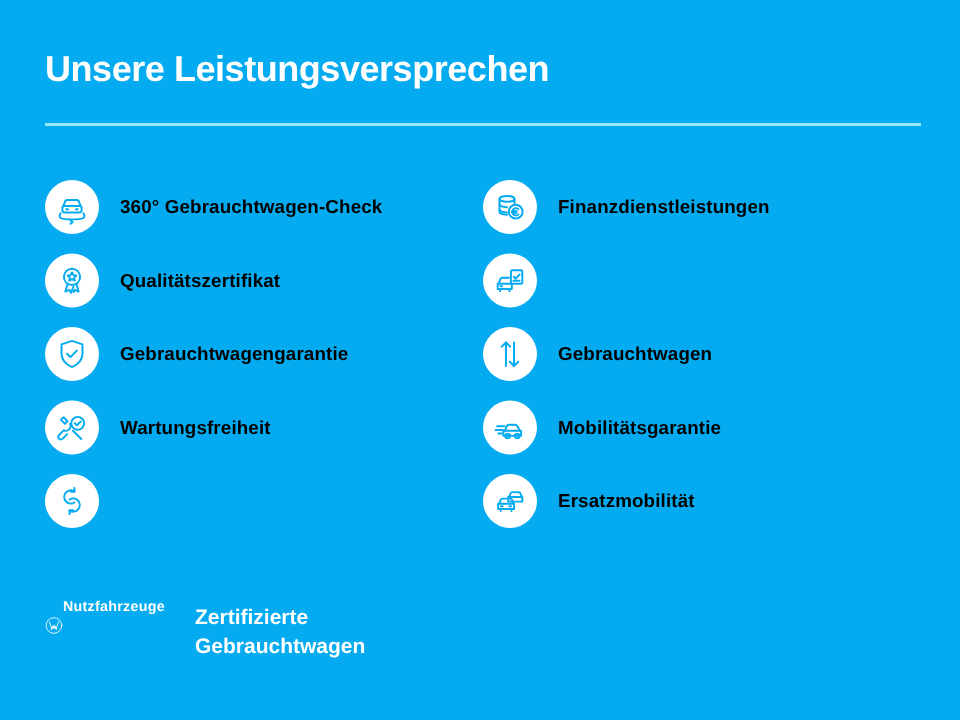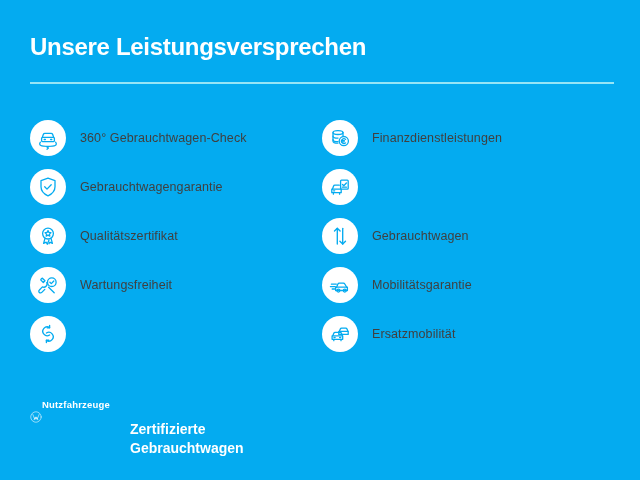--- a/index.html
+++ b/index.html
@@ -74,22 +74,22 @@
     display: flex;
     align-items: center;
     justify-content: center;
   }
   .feature-icon svg {
     display: block;
   }
   .feature-label {
     margin-left: 14px;
     font-size: 12.5px;
-    font-weight: normal;
-    color: #404040;
+    font-weight: bold;
+    color: #000000;
     letter-spacing: 0.1px;
     white-space: nowrap;
   }
 
   
   #brand {
     position: absolute;
     left: 30px;
     top: 395px;
     display: flex;
@@ -109,21 +109,21 @@
   #brand-sub {
     margin-top: 4px;
     font-size: 9.5px;
     font-weight: bold;
     color: #ffffff;
     letter-spacing: 0.2px;
     white-space: nowrap;
   }
   #brand-text {
     margin-left: 20px;
-    margin-top: 25px;
+    margin-top: 7px;
     font-size: 14px;
     font-weight: bold;
     color: #ffffff;
     line-height: 19px;
     white-space: nowrap;
   }
 </style>
 </head>
 <body>
 
@@ -148,37 +148,37 @@
             <path d="M4.4 16.2c-1 1.2-1 2.6.4 3.3 2.2 1.1 12.2 1.1 14.4 0 1.4-.7 1.4-2.1.4-3.3"></path>
             <path d="M11 20.9l1.4 1.2-1.4 1.1"></path>
           </svg>
         </span>
         <span class="feature-label">360° Gebrauchtwagen-Check</span>
       </div>
 
       <div class="feature-item">
         <span class="feature-icon">
           <svg width="24" height="24" viewBox="0 0 24 24" fill="none" stroke="#04abf0" stroke-width="1.3" stroke-linecap="round" stroke-linejoin="round">
-            <path d="M12 3.2l7 2.4v6.1c0 4.2-2.9 7.2-7 9.1-4.1-1.9-7-4.9-7-9.1V5.6z"></path>
-            <path d="M8.7 11.8l2.3 2.3 4.2-4.4"></path>
-          </svg>
-        </span>
-        <span class="feature-label">Gebrauchtwagengarantie</span>
-      </div>
-
-      <div class="feature-item">
-        <span class="feature-icon">
-          <svg width="24" height="24" viewBox="0 0 24 24" fill="none" stroke="#04abf0" stroke-width="1.3" stroke-linecap="round" stroke-linejoin="round">
             <circle cx="12" cy="9.6" r="5.4"></circle>
             <path d="M12 6.6l.9 1.8 2 .3-1.45 1.4.35 2-1.8-.95-1.8.95.35-2L9.1 8.7l2-.3z"></path>
             <path d="M9 14.4l-1.4 5 2.6-1.2 1.1 2 1.7-4.2"></path>
             <path d="M15 14.4l1.4 5-2.6-1.2-.8 1.5"></path>
           </svg>
         </span>
         <span class="feature-label">Qualitätszertifikat</span>
+      </div>
+
+      <div class="feature-item">
+        <span class="feature-icon">
+          <svg width="24" height="24" viewBox="0 0 24 24" fill="none" stroke="#04abf0" stroke-width="1.3" stroke-linecap="round" stroke-linejoin="round">
+            <path d="M12 3.2l7 2.4v6.1c0 4.2-2.9 7.2-7 9.1-4.1-1.9-7-4.9-7-9.1V5.6z"></path>
+            <path d="M8.7 11.8l2.3 2.3 4.2-4.4"></path>
+          </svg>
+        </span>
+        <span class="feature-label">Gebrauchtwagengarantie</span>
       </div>
 
       <div class="feature-item">
         <span class="feature-icon">
           <svg width="24" height="24" viewBox="0 0 24 24" fill="none" stroke="#04abf0" stroke-width="1.3" stroke-linecap="round" stroke-linejoin="round">
             <path d="M10.8 9.6a3.3 3.3 0 0 1-4.4 4.3L3.4 17a1.7 1.7 0 1 0 2.4 2.4l3-3"></path>
             <path d="M6.4 5.2L9 7.8 7.3 9.5 4.7 6.9a3.3 3.3 0 0 1 1.7-1.7z"></path>
             <circle cx="15.8" cy="9.2" r="4.3"></circle>
             <path d="M13.9 9.2l1.4 1.4 2.5-2.6"></path>
             <path d="M12.6 14.2l5.6 5.5"></path>

